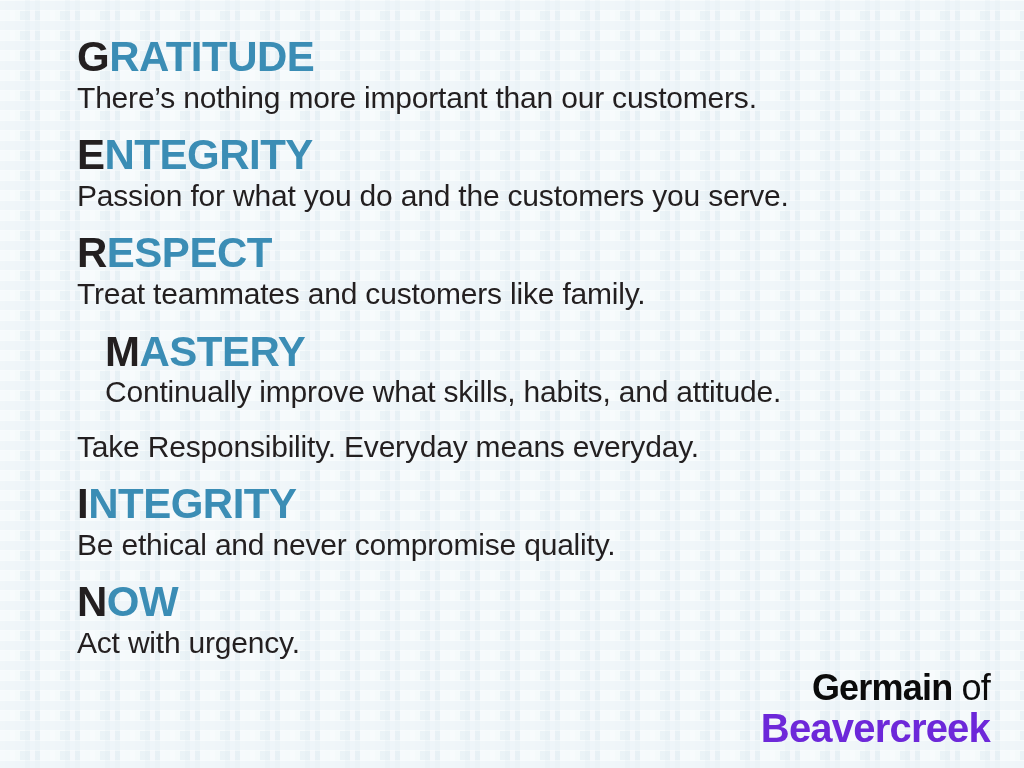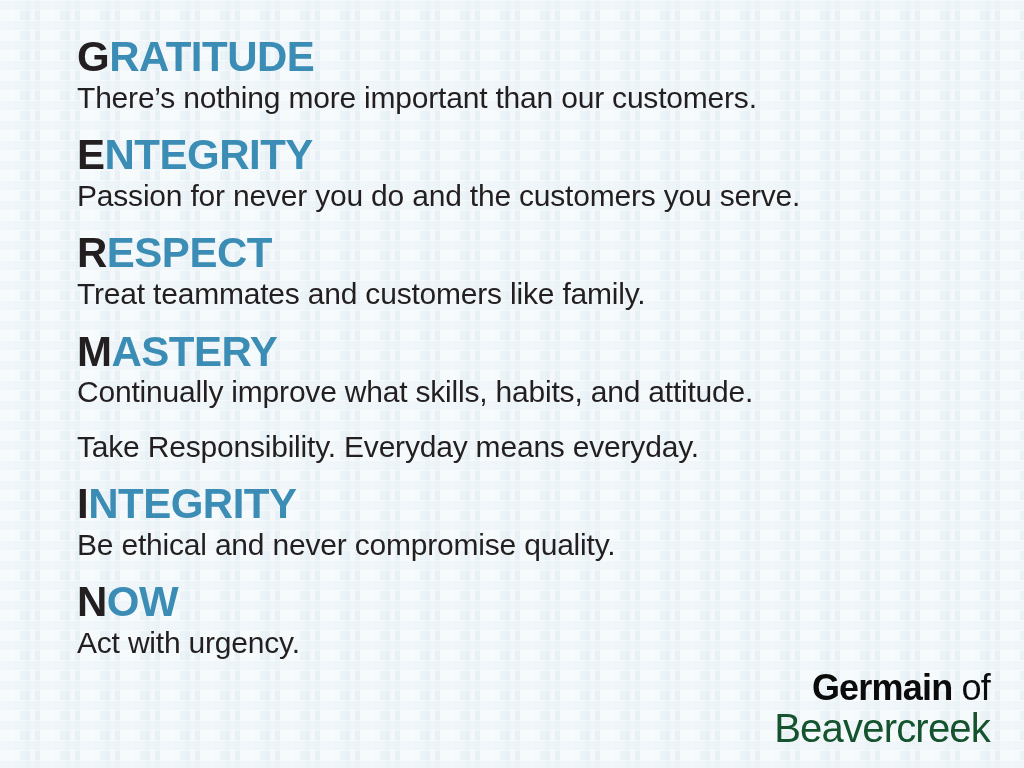--- a/index.html
+++ b/index.html
@@ -117,21 +117,21 @@
     letter-spacing: -0.2px;
     color: #231f20;
     margin: 0;
     white-space: nowrap;
   }
 
   
   .value-block.b0 { margin-bottom: 19px; }
   .value-block.b1 { margin-bottom: 19px; }
   .value-block.b2 { margin-bottom: 19px; }
-  .value-block.b3 { margin-bottom: 19px; }
+  .value-block.b3 { margin-bottom: 19px; margin-left: 28px; }
   .value-block.b4 { margin-bottom: 19px; }
   .value-block.b5 { margin-bottom: 19px; }
   .value-block.b6 { margin-bottom: 0; }
 
   
   .logo {
     position: absolute;
     right: 34px;
     bottom: 20px;
     text-align: right;
@@ -149,24 +149,24 @@
   }
   .logo-brand {
     font-weight: bold;
   }
   .logo-of {
     font-weight: normal;
   }
 
   .logo-line2 {
     font-family: "Liberation Sans", sans-serif;
-    font-weight: normal;
+    font-weight: bold;
     font-size: 40px;
     letter-spacing: -0.8px;
-    color: #14532d;
+    color: #6d28d9;
     white-space: nowrap;
     margin-left: 47px;
   }
 </style>
 </head>
 <body>
 
 <div class="poster">
 
   <div class="bg-pattern"></div>
@@ -175,21 +175,21 @@
 
   <div class="values-list">
 
     <div class="value-block b0">
       <div class="value-heading"><span class="initial">G</span><span class="rest">RATITUDE</span></div>
       <p class="value-desc">There’s nothing more important than our customers.</p>
     </div>
 
     <div class="value-block b1">
       <div class="value-heading"><span class="initial">E</span><span class="rest">NTEGRITY</span></div>
-      <p class="value-desc">Passion for never you do and the customers you serve.</p>
+      <p class="value-desc">Passion for what you do and the customers you serve.</p>
     </div>
 
     <div class="value-block b2">
       <div class="value-heading"><span class="initial">R</span><span class="rest">ESPECT</span></div>
       <p class="value-desc">Treat teammates and customers like family.</p>
     </div>
 
     <div class="value-block b3">
       <div class="value-heading"><span class="initial">M</span><span class="rest">ASTERY</span></div>
       <p class="value-desc">Continually improve what skills, habits, and attitude.</p>

